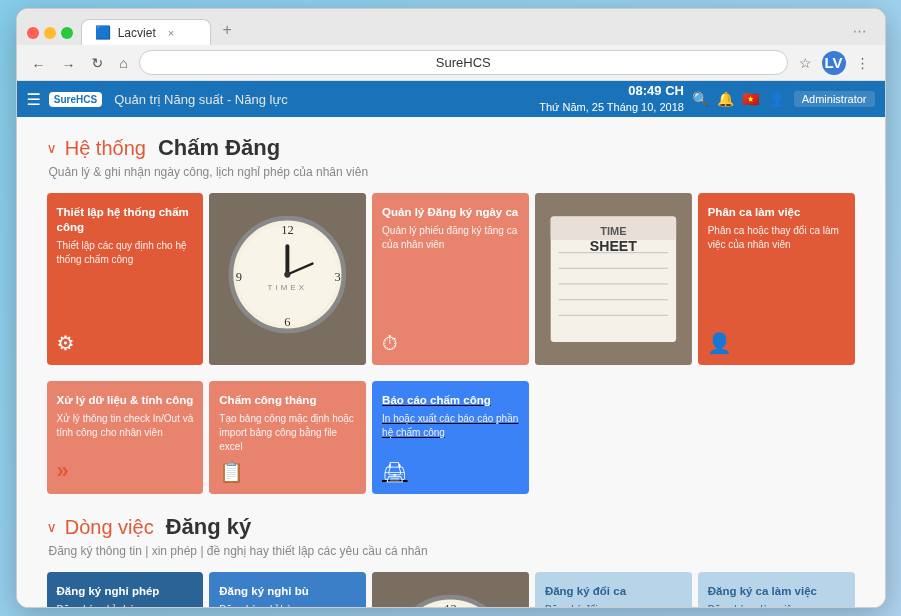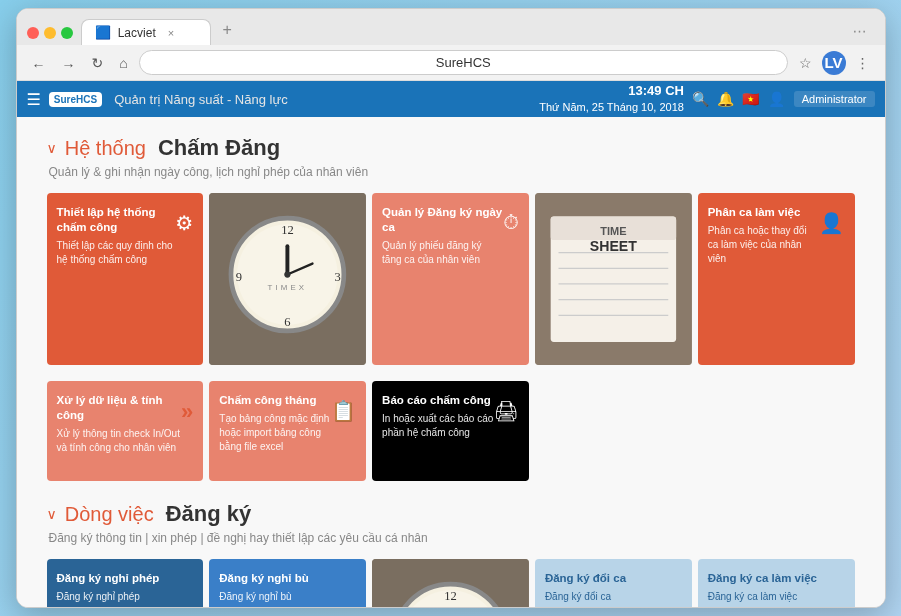--- a/index.html
+++ b/index.html
@@ -119,28 +119,28 @@
       display: grid;
       grid-template-columns: repeat(5, 1fr);
       gap: 6px;
       margin-bottom: 16px;
     }
     .tile {
       border-radius: 4px;
       padding: 12px 10px 10px 10px;
       min-height: 100px;
       display: flex;
-      flex-direction: row;
+      flex-direction: column;
       justify-content: space-between;
       position: relative;
       overflow: hidden;
     }
     .tile-orange { background: #e05a38; }
     .tile-salmon { background: #e8836e; }
-    .tile-light-salmon { background: #000000; text-decoration: underline; }
+    .tile-light-salmon { background: #3b82f6; text-decoration: underline; }
     .tile-title { color: #fff; font-size: 11.5px; font-weight: 600; line-height: 1.3; }
     .tile-desc { color: rgba(255,255,255,0.9); font-size: 10px; line-height: 1.4; margin-top: 4px; flex: 1; }
     .tile-icon { color: #fff; font-size: 20px; margin-top: 6px; align-self: flex-start; }
     
     .tile-clock {
       background: #888;
       display: flex; align-items: center; justify-content: center;
       position: relative;
       overflow: hidden;
     }
@@ -205,21 +205,21 @@
   </div>
 
   <div class="app-header">
     <span class="app-hamburger">☰</span>
     <div class="app-logo">
       <span class="app-logo-icon">SureHCS</span>
     </div>
     <span class="app-nav-title">Quản trị Năng suất - Năng lực</span>
     <div class="app-header-right">
       <div class="app-time">
-        <div class="app-time-big">13:49 CH</div>
+        <div class="app-time-big">08:49 CH</div>
         <div>Thứ Năm, 25 Tháng 10, 2018</div>
       </div>
       <button class="app-icon-btn">🔍</button>
       <button class="app-icon-btn">🔔</button>
       <span class="app-flag">🇻🇳</span>
       <button class="app-icon-btn">👤</button>
       <span class="app-admin">Administrator</span>
     </div>
   </div>
 

